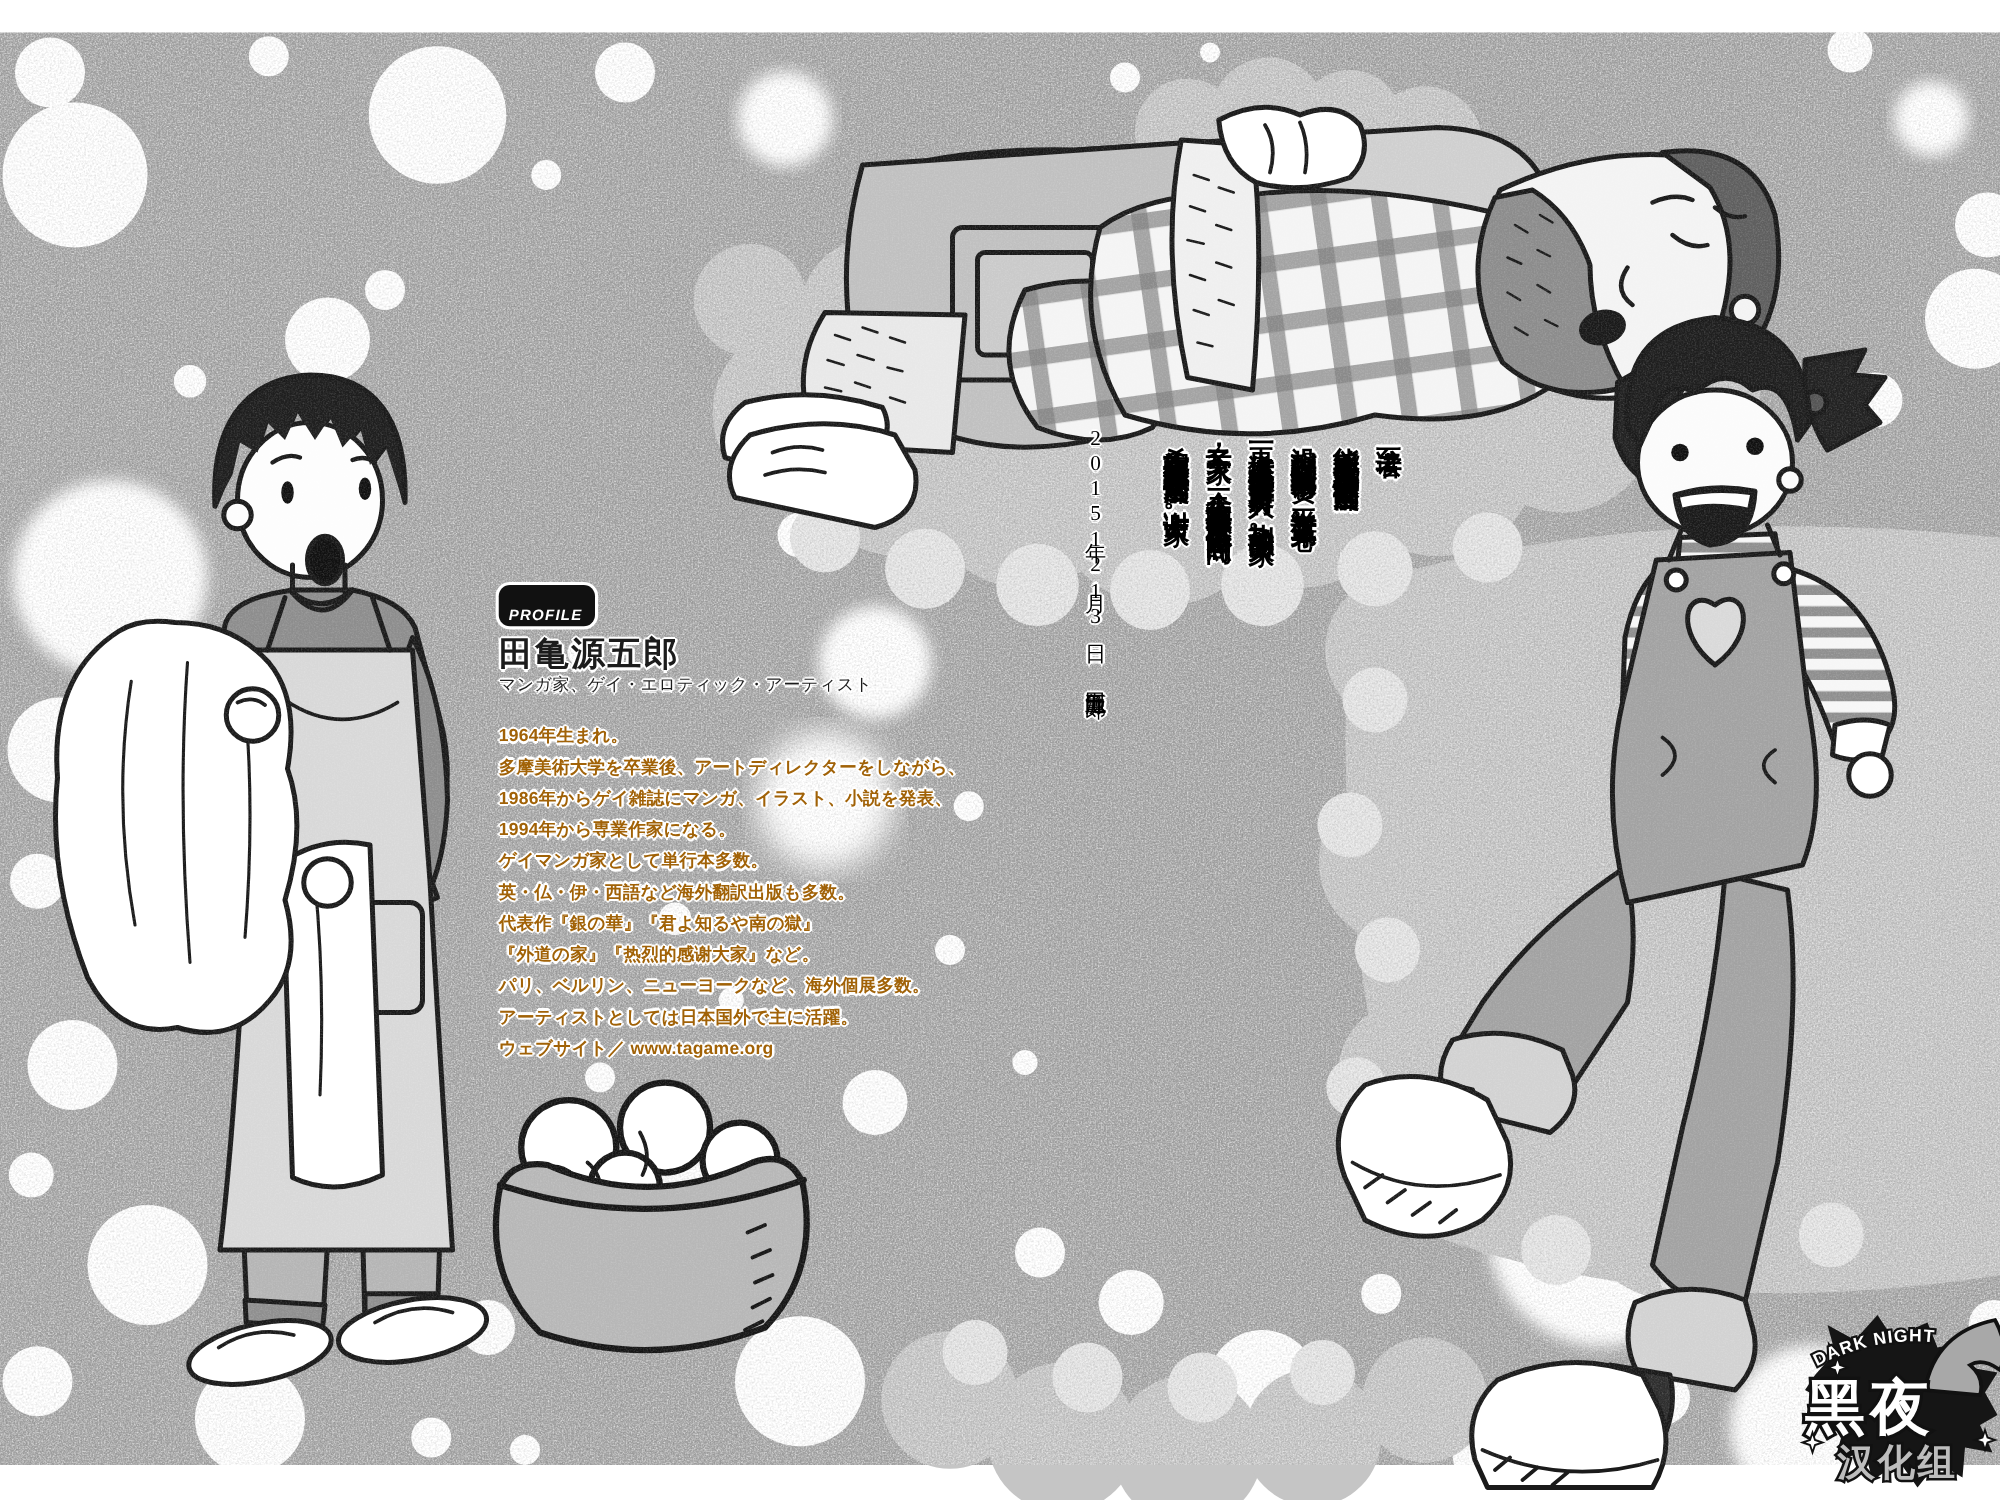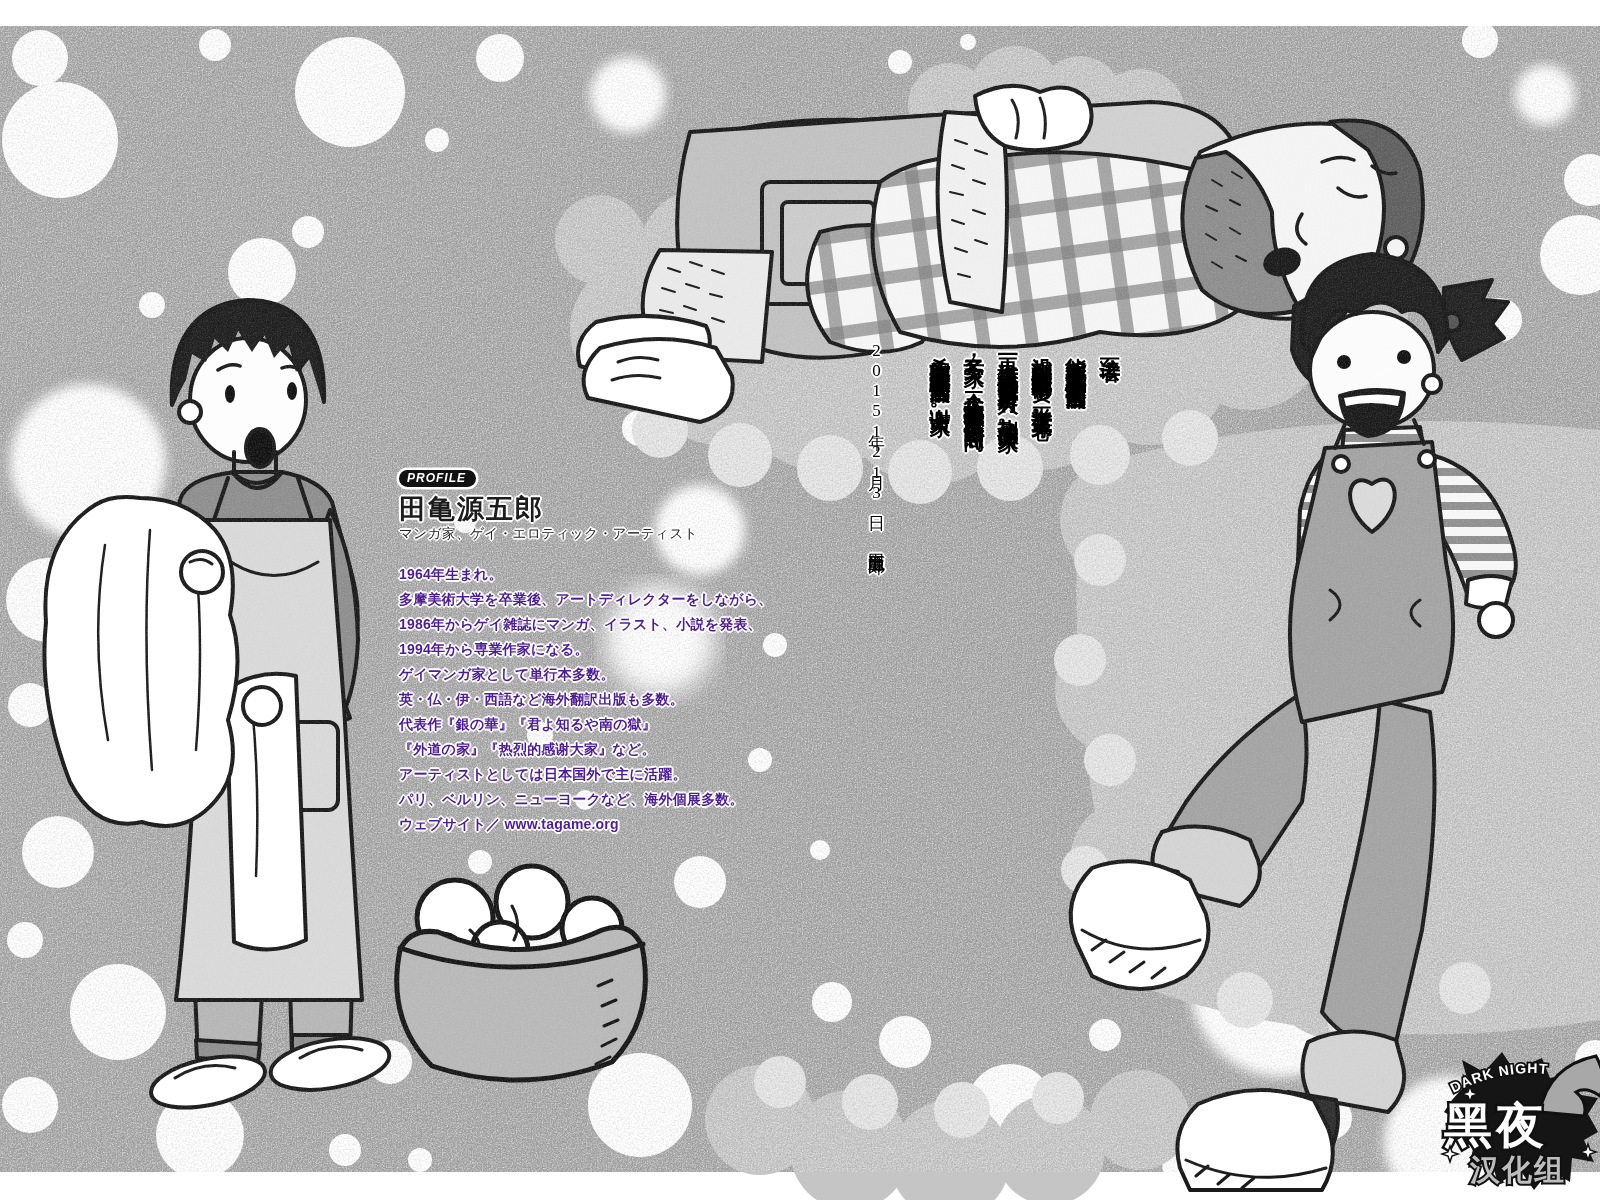--- a/index.html
+++ b/index.html
@@ -4,25 +4,25 @@
 <style>
   html,body{margin:0;padding:0;background:#fff;}
   .page{position:relative;width:1600px;height:1200px;overflow:hidden;background:#fff;
         font-family:"Liberation Sans","DejaVu Sans",sans-serif;}
   .art{position:absolute;left:0;top:0;}
   
   .profile{position:absolute;left:399px;top:468px;width:392px;color:#1c1c1c;}
   .outline-w{text-shadow:-2px 0 0 #fff,2px 0 0 #fff,0 -2px 0 #fff,0 2px 0 #fff,
              -1px -1px 0 #fff,1px -1px 0 #fff,-1px 1px 0 #fff,1px 1px 0 #fff;}
   .profile-badge{display:inline-block;background:#111;color:#fff;font-size:12px;font-weight:700;
-        font-style:italic;letter-spacing:1px;padding:1px 10px 2px 8px;border-radius:9px;
+        font-style:italic;letter-spacing:1px;padding:17px 10px 2px 8px;border-radius:9px;
         box-shadow:0 0 0 2.5px #fff;}
   .profile-name{font-size:27px;font-weight:900;letter-spacing:2px;margin-top:7px;line-height:30px;}
   .profile-title{font-size:13.5px;font-weight:400;letter-spacing:.5px;margin-top:1px;}
-  .bio{margin-top:19px;font-size:14px;font-weight:600;line-height:25px;color:#4c1d95;letter-spacing:.2px;}
+  .bio{margin-top:19px;font-size:14px;font-weight:600;line-height:25px;color:#a16207;letter-spacing:.2px;}
   
   .afterword{position:absolute;top:341px;right:473px;height:700px;
         writing-mode:vertical-rl;color:#000;font-weight:700;}
   .afterword .col{font-size:21px;line-height:34px;letter-spacing:2px;
         text-shadow:-2px 0 0 #fff,2px 0 0 #fff,0 -2px 0 #fff,0 2px 0 #fff,
         -1px -1px 0 #fff,1px -1px 0 #fff,-1px 1px 0 #fff,1px 1px 0 #fff;}
   .afterword .col-signature{font-family:"Liberation Serif","DejaVu Serif",serif;
         font-size:17px;font-weight:400;letter-spacing:1px;line-height:34px;
         text-orientation:upright;margin-block-start:22px;padding-block-start:8px;}
 </style>
@@ -319,22 +319,22 @@
     <div class="profile-title outline-w">マンガ家、ゲイ・エロティック・アーティスト</div>
     <div class="bio">
       <div class="outline-w">1964年生まれ。</div>
       <div class="outline-w">多摩美術大学を卒業後、アートディレクターをしながら、</div>
       <div class="outline-w">1986年からゲイ雑誌にマンガ、イラスト、小説を発表、</div>
       <div class="outline-w">1994年から専業作家になる。</div>
       <div class="outline-w">ゲイマンガ家として単行本多数。</div>
       <div class="outline-w">英・仏・伊・西語など海外翻訳出版も多数。</div>
       <div class="outline-w">代表作『銀の華』『君よ知るや南の獄』</div>
       <div class="outline-w">『外道の家』『热烈的感谢大家』など。</div>
+      <div class="outline-w">パリ、ベルリン、ニューヨークなど、海外個展多数。</div>
       <div class="outline-w">アーティストとしては日本国外で主に活躍。</div>
-      <div class="outline-w">パリ、ベルリン、ニューヨークなど、海外個展多数。</div>
       <div class="outline-w">ウェブサイト／ www.tagame.org</div>
     </div>
   </div>
 
   <div class="afterword">
     <div class="col">至读者</div>
     <div class="col">能够实现连载就够令人惊讶的这部漫画。</div>
     <div class="col">没想到收到广泛的反响与谬赞，平安诞生了第二卷。</div>
     <div class="col">再一次借这个机会感谢各个方面支持所有人，热烈的感谢大家。</div>
     <div class="col">多亏了大家，三个主人公的故事看起来还可以再多画一点时间。</div>

